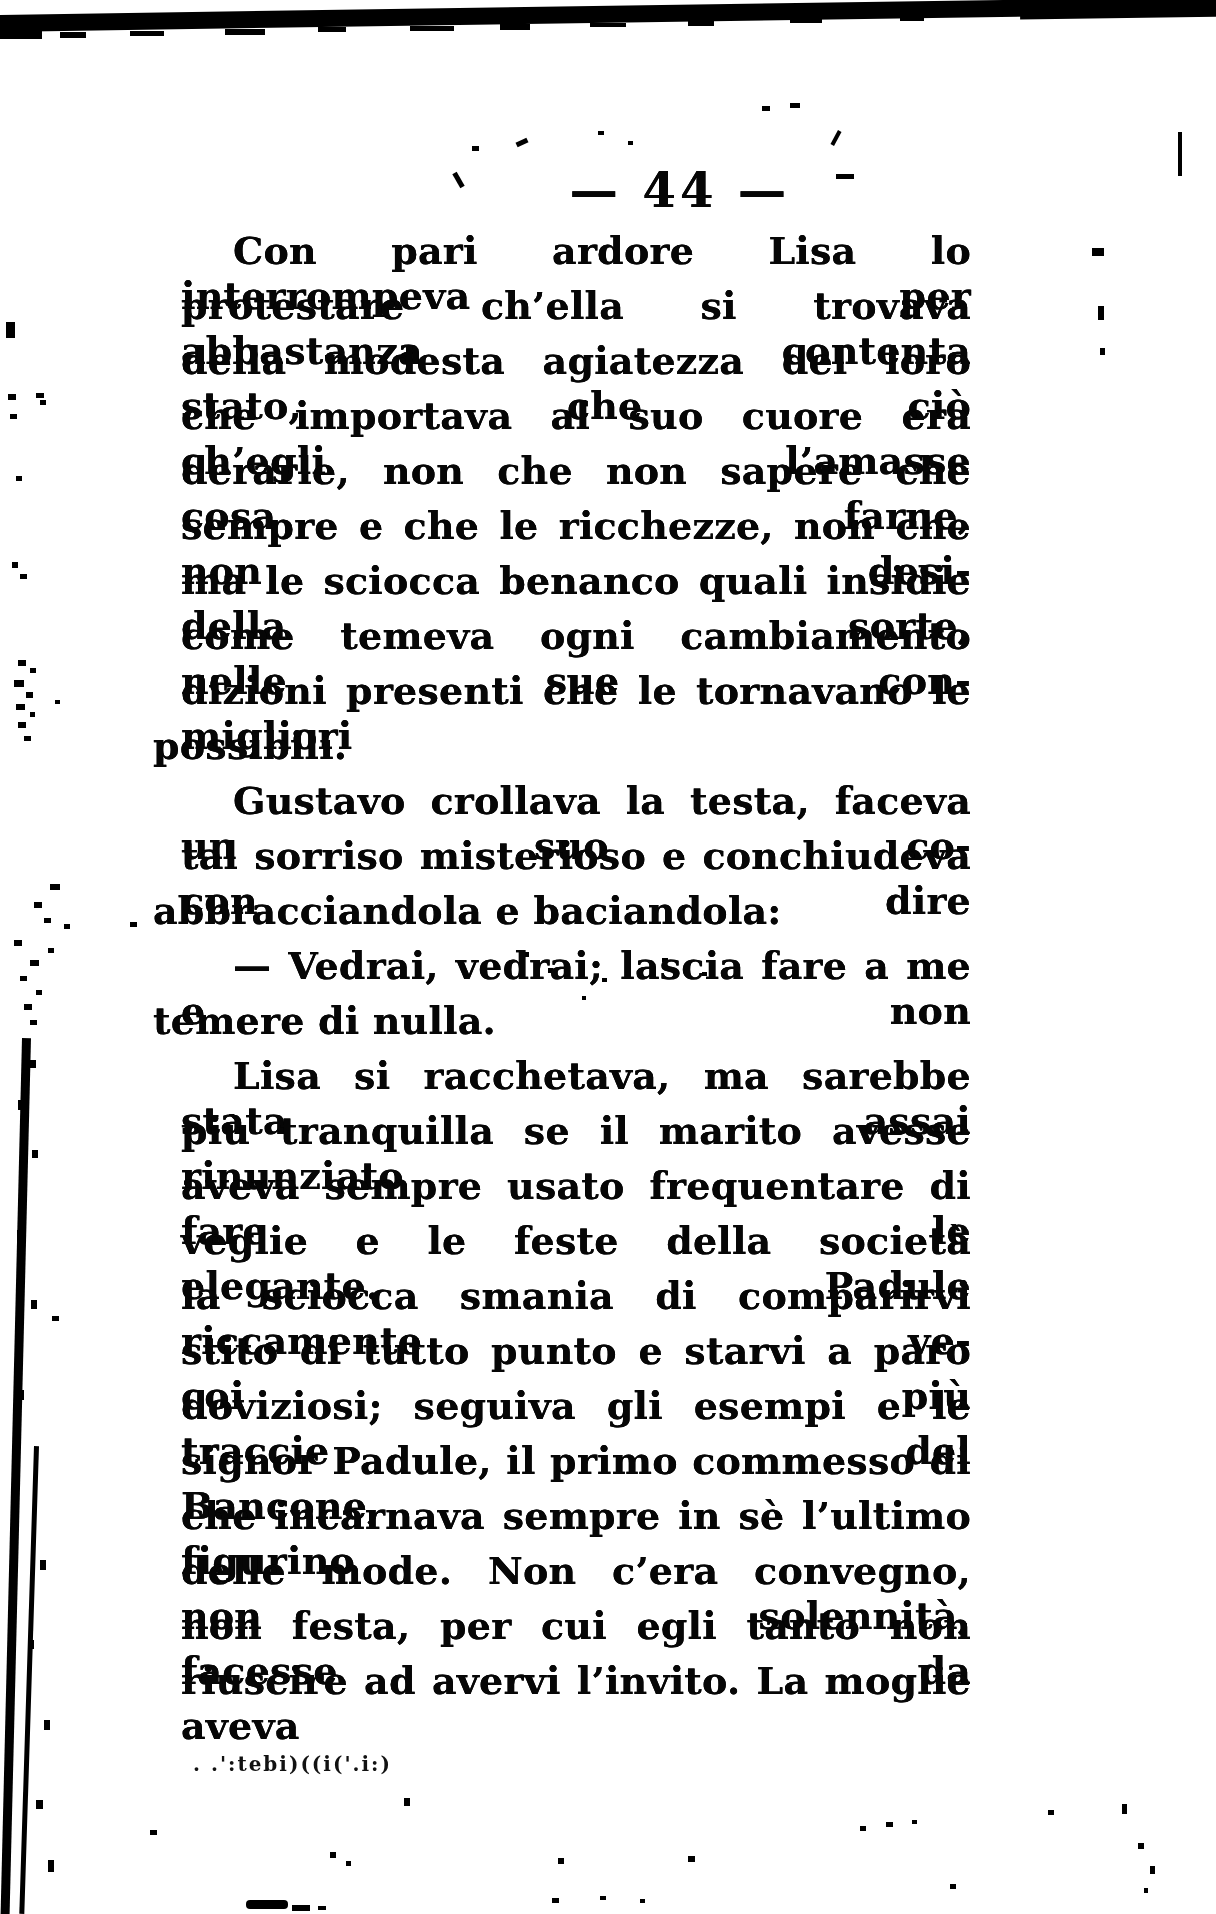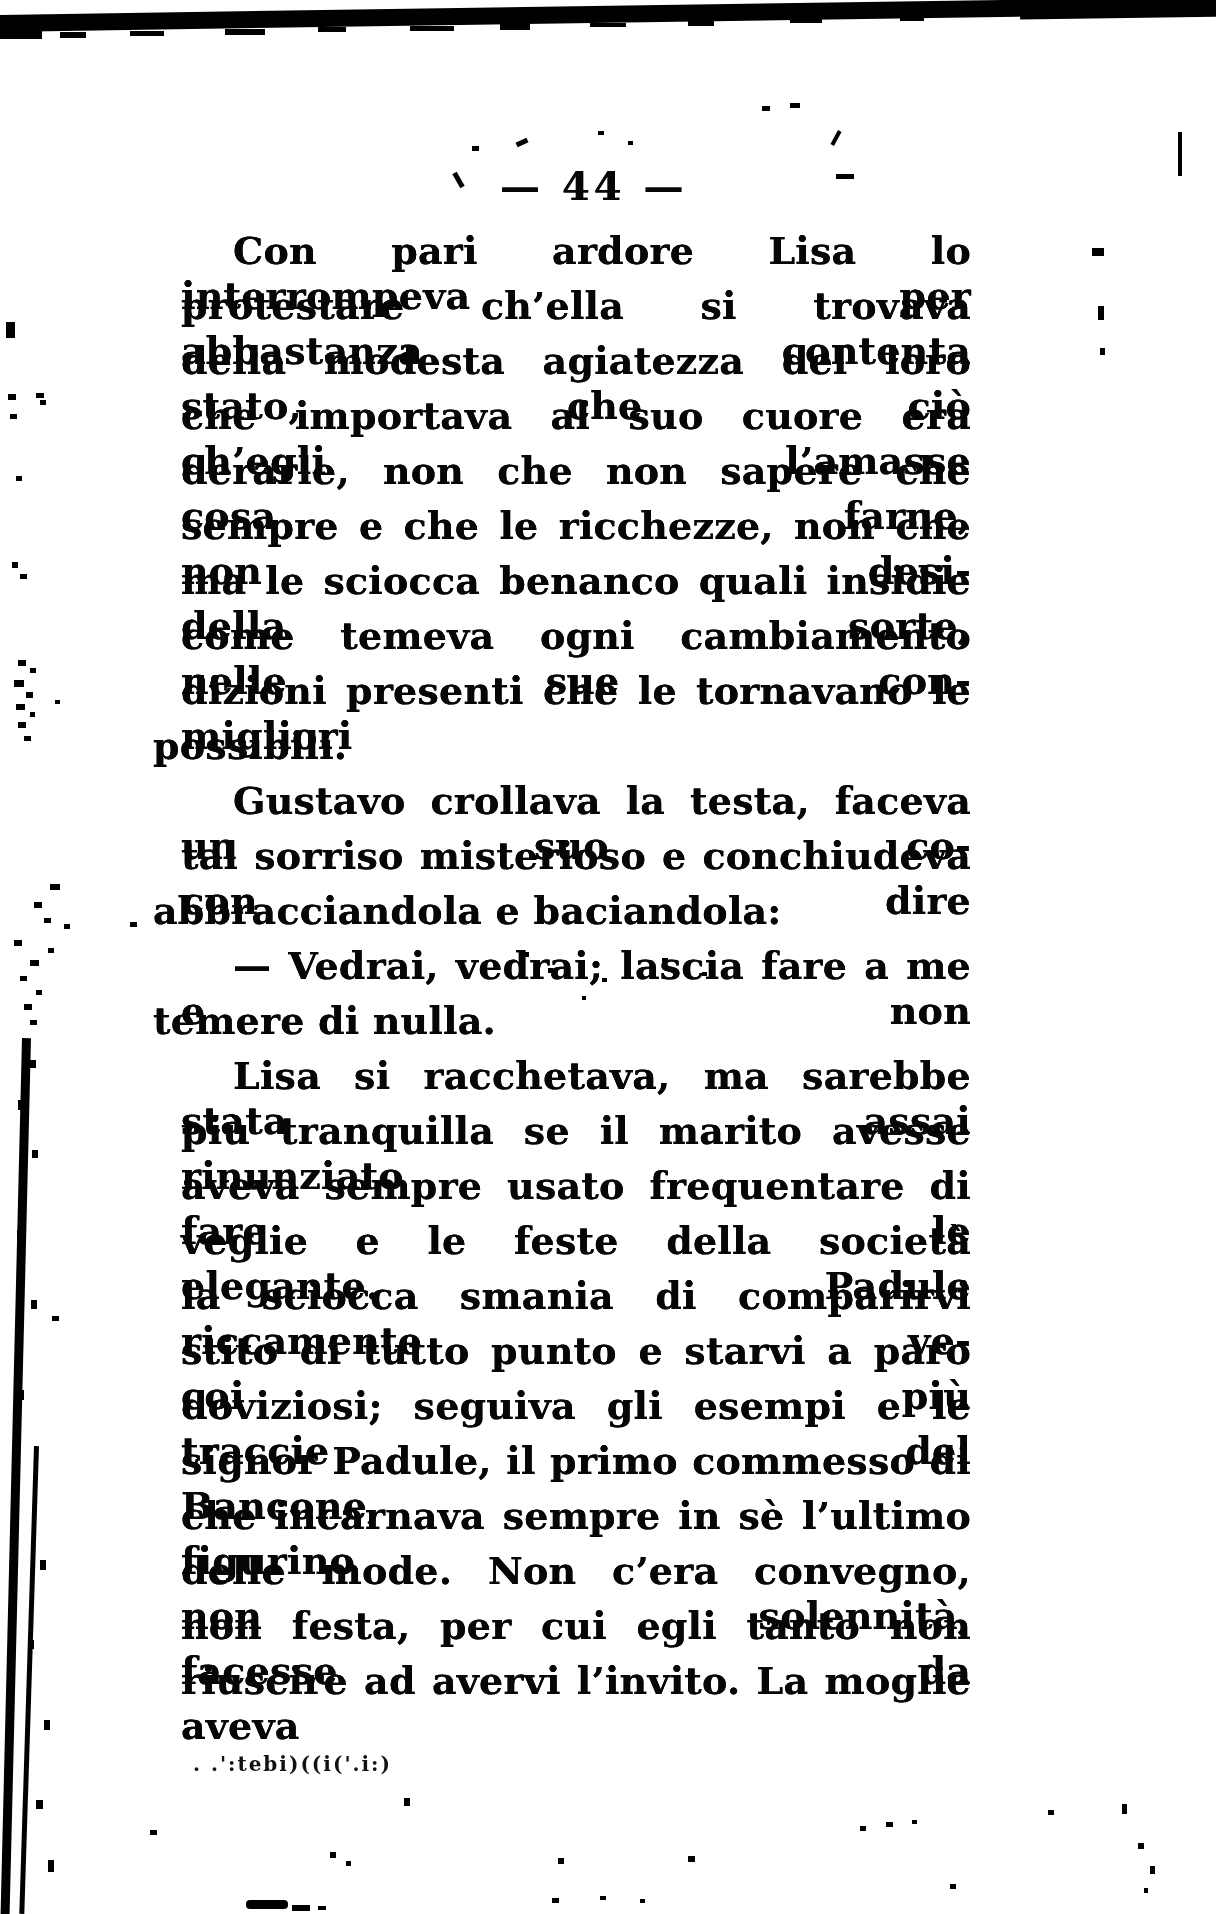--- a/index.html
+++ b/index.html
@@ -2,22 +2,22 @@
 <html><head>
 <meta charset="utf-8">
 <style>
   html,body{margin:0;padding:0;background:#ffffff;}
   .page{
     position:relative;width:1216px;height:1914px;background:#ffffff;overflow:hidden;
     font-family:"DejaVu Serif","Liberation Serif",serif;color:#060606;
   }
   
   .pageno{
-    position:absolute;top:162px;left:500px;width:290px;text-align:left;
-    font-size:40px;font-weight:bold;letter-spacing:4px;white-space:nowrap;
+    position:absolute;top:162px;left:500px;width:290px;text-align:right;
+    font-size:48px;font-weight:bold;letter-spacing:4px;white-space:nowrap;
     text-shadow:0 0 .4px #000;
   }
   #textblock{position:absolute;left:153px;top:228px;width:818px;}
   .line{
     height:55px;font-size:38px;font-weight:bold;letter-spacing:.2px;
     white-space:nowrap;text-shadow:0 0 .4px #000;overflow:visible;
   }
   .line.j{white-space:normal;text-align:justify;text-align-last:justify;margin-left:28px;}
   .line.ind{text-indent:52px;}
   

